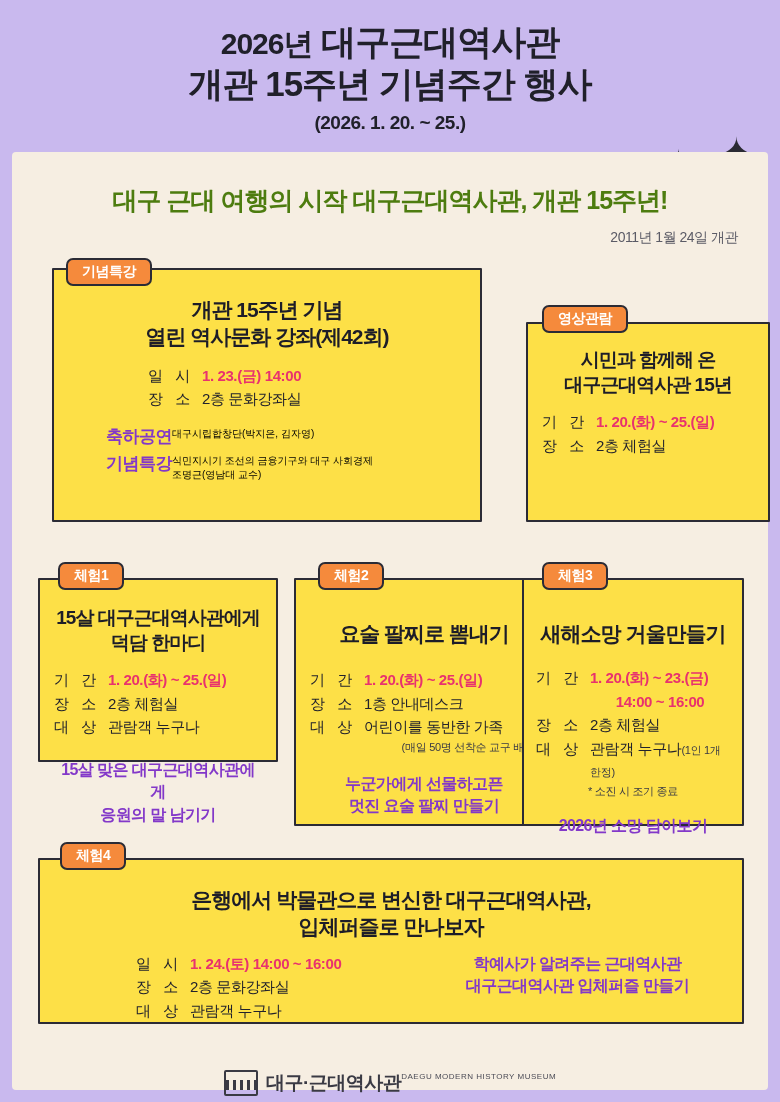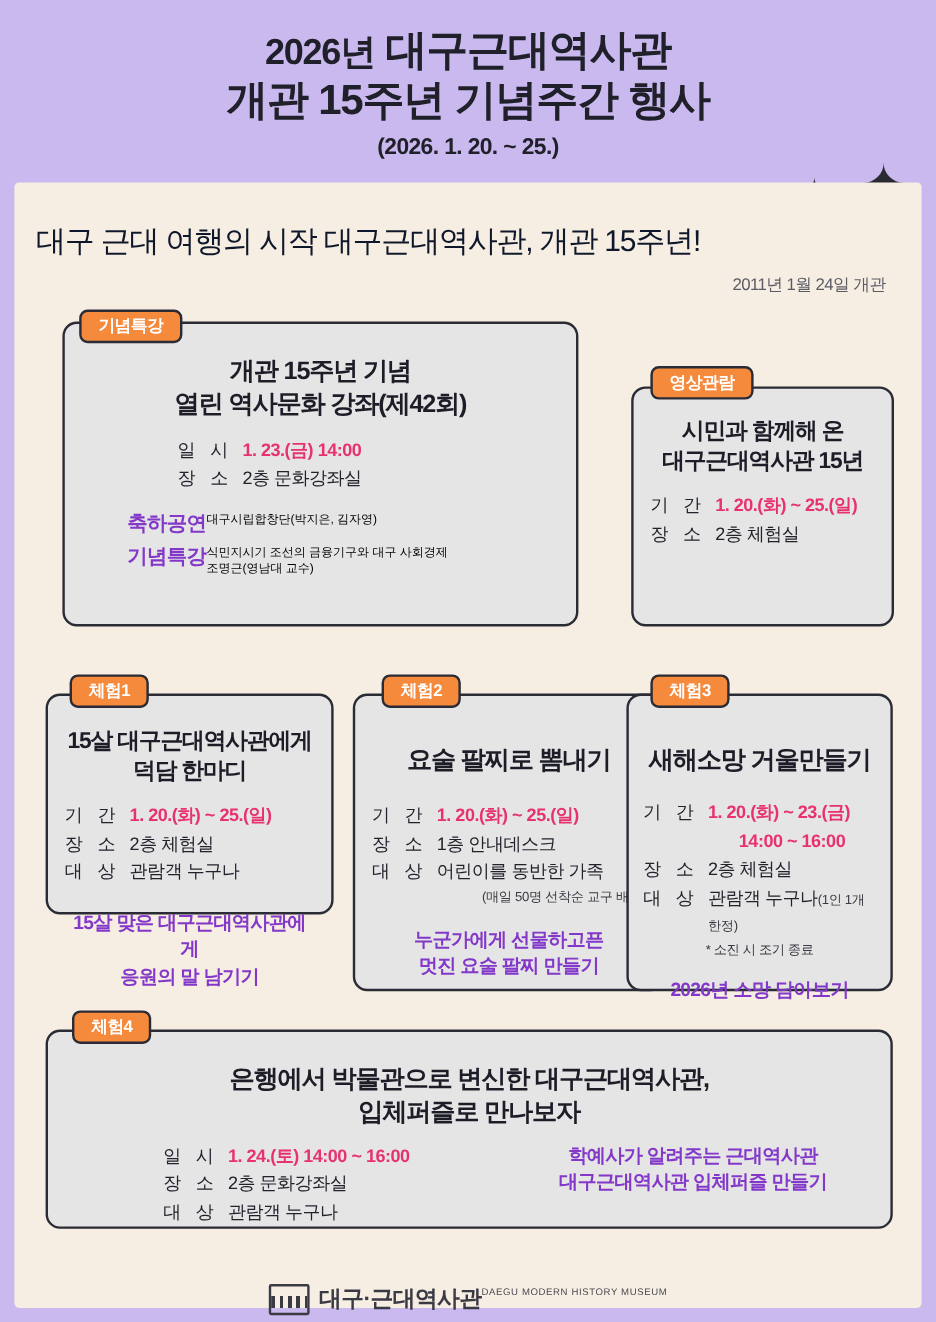--- a/index.html
+++ b/index.html
@@ -63,41 +63,41 @@
     position: absolute;
     color: #2a2a33;
     font-size: 34px;
     line-height: 1;
     pointer-events: none;
   }
   .sparkle.s1 { left: 666px; top: 146px; font-size: 30px; }
   .sparkle.s2 { left: 718px; top: 132px; font-size: 44px; }
 
   .lead {
-    text-align: left;
+    text-align: center;
     font-size: 25px;
-    font-weight: normal;
-    color: #0f172a;
+    font-weight: bold;
+    color: #4d7c0f;
     letter-spacing: -1px;
     margin-top: 16px;
   }
   .lead-sub {
     text-align: right;
     font-size: 14px;
     color: #5b5b66;
     margin-top: 12px;
     padding-right: 12px;
     letter-spacing: -0.5px;
   }
   
   .card {
     position: absolute;
-    background: #e5e5e5;
+    background: #fde047;
     border: 2px solid #2b2b35;
-    border-radius: 12px;
+    border-radius: 1px;
     box-sizing: border-box;
   }
   .tag {
     position: absolute;
     background: #f58a3c;
     color: #ffffff;
     font-size: 14px;
     font-weight: bold;
     border: 2px solid #2b2b35;
     border-radius: 7px;
@@ -163,21 +163,21 @@
     flex: 0 0 auto;
     width: 86px;
     text-align: right;
     font-size: 17px;
     font-weight: bold;
     letter-spacing: -0.5px;
   }
   .big-val { flex:1 1 auto; font-size: 10px; line-height:1.45; padding-top:2px; }
   
   #card-video {
-    left: 526px; top: 322px; width: 219px; height: 200px;
+    left: 526px; top: 322px; width: 244px; height: 200px;
     padding: 24px 14px 10px 14px;
   }
   #tag-video { left: 542px; top: 305px; }
   
   #card-exp1 { left: 38px; top: 578px; width: 240px; height: 184px; padding: 26px 14px 8px 14px; }
   #tag-exp1 { left: 58px; top: 562px; }
   #card-exp2 { left: 294px; top: 578px; width: 260px; height: 248px; padding: 26px 14px 8px 14px; }
   #tag-exp2 { left: 318px; top: 562px; }
   #card-exp3 { left: 522px; top: 578px; width: 222px; height: 248px; padding: 26px 12px 8px 12px; }
   #tag-exp3 { left: 542px; top: 562px; }

